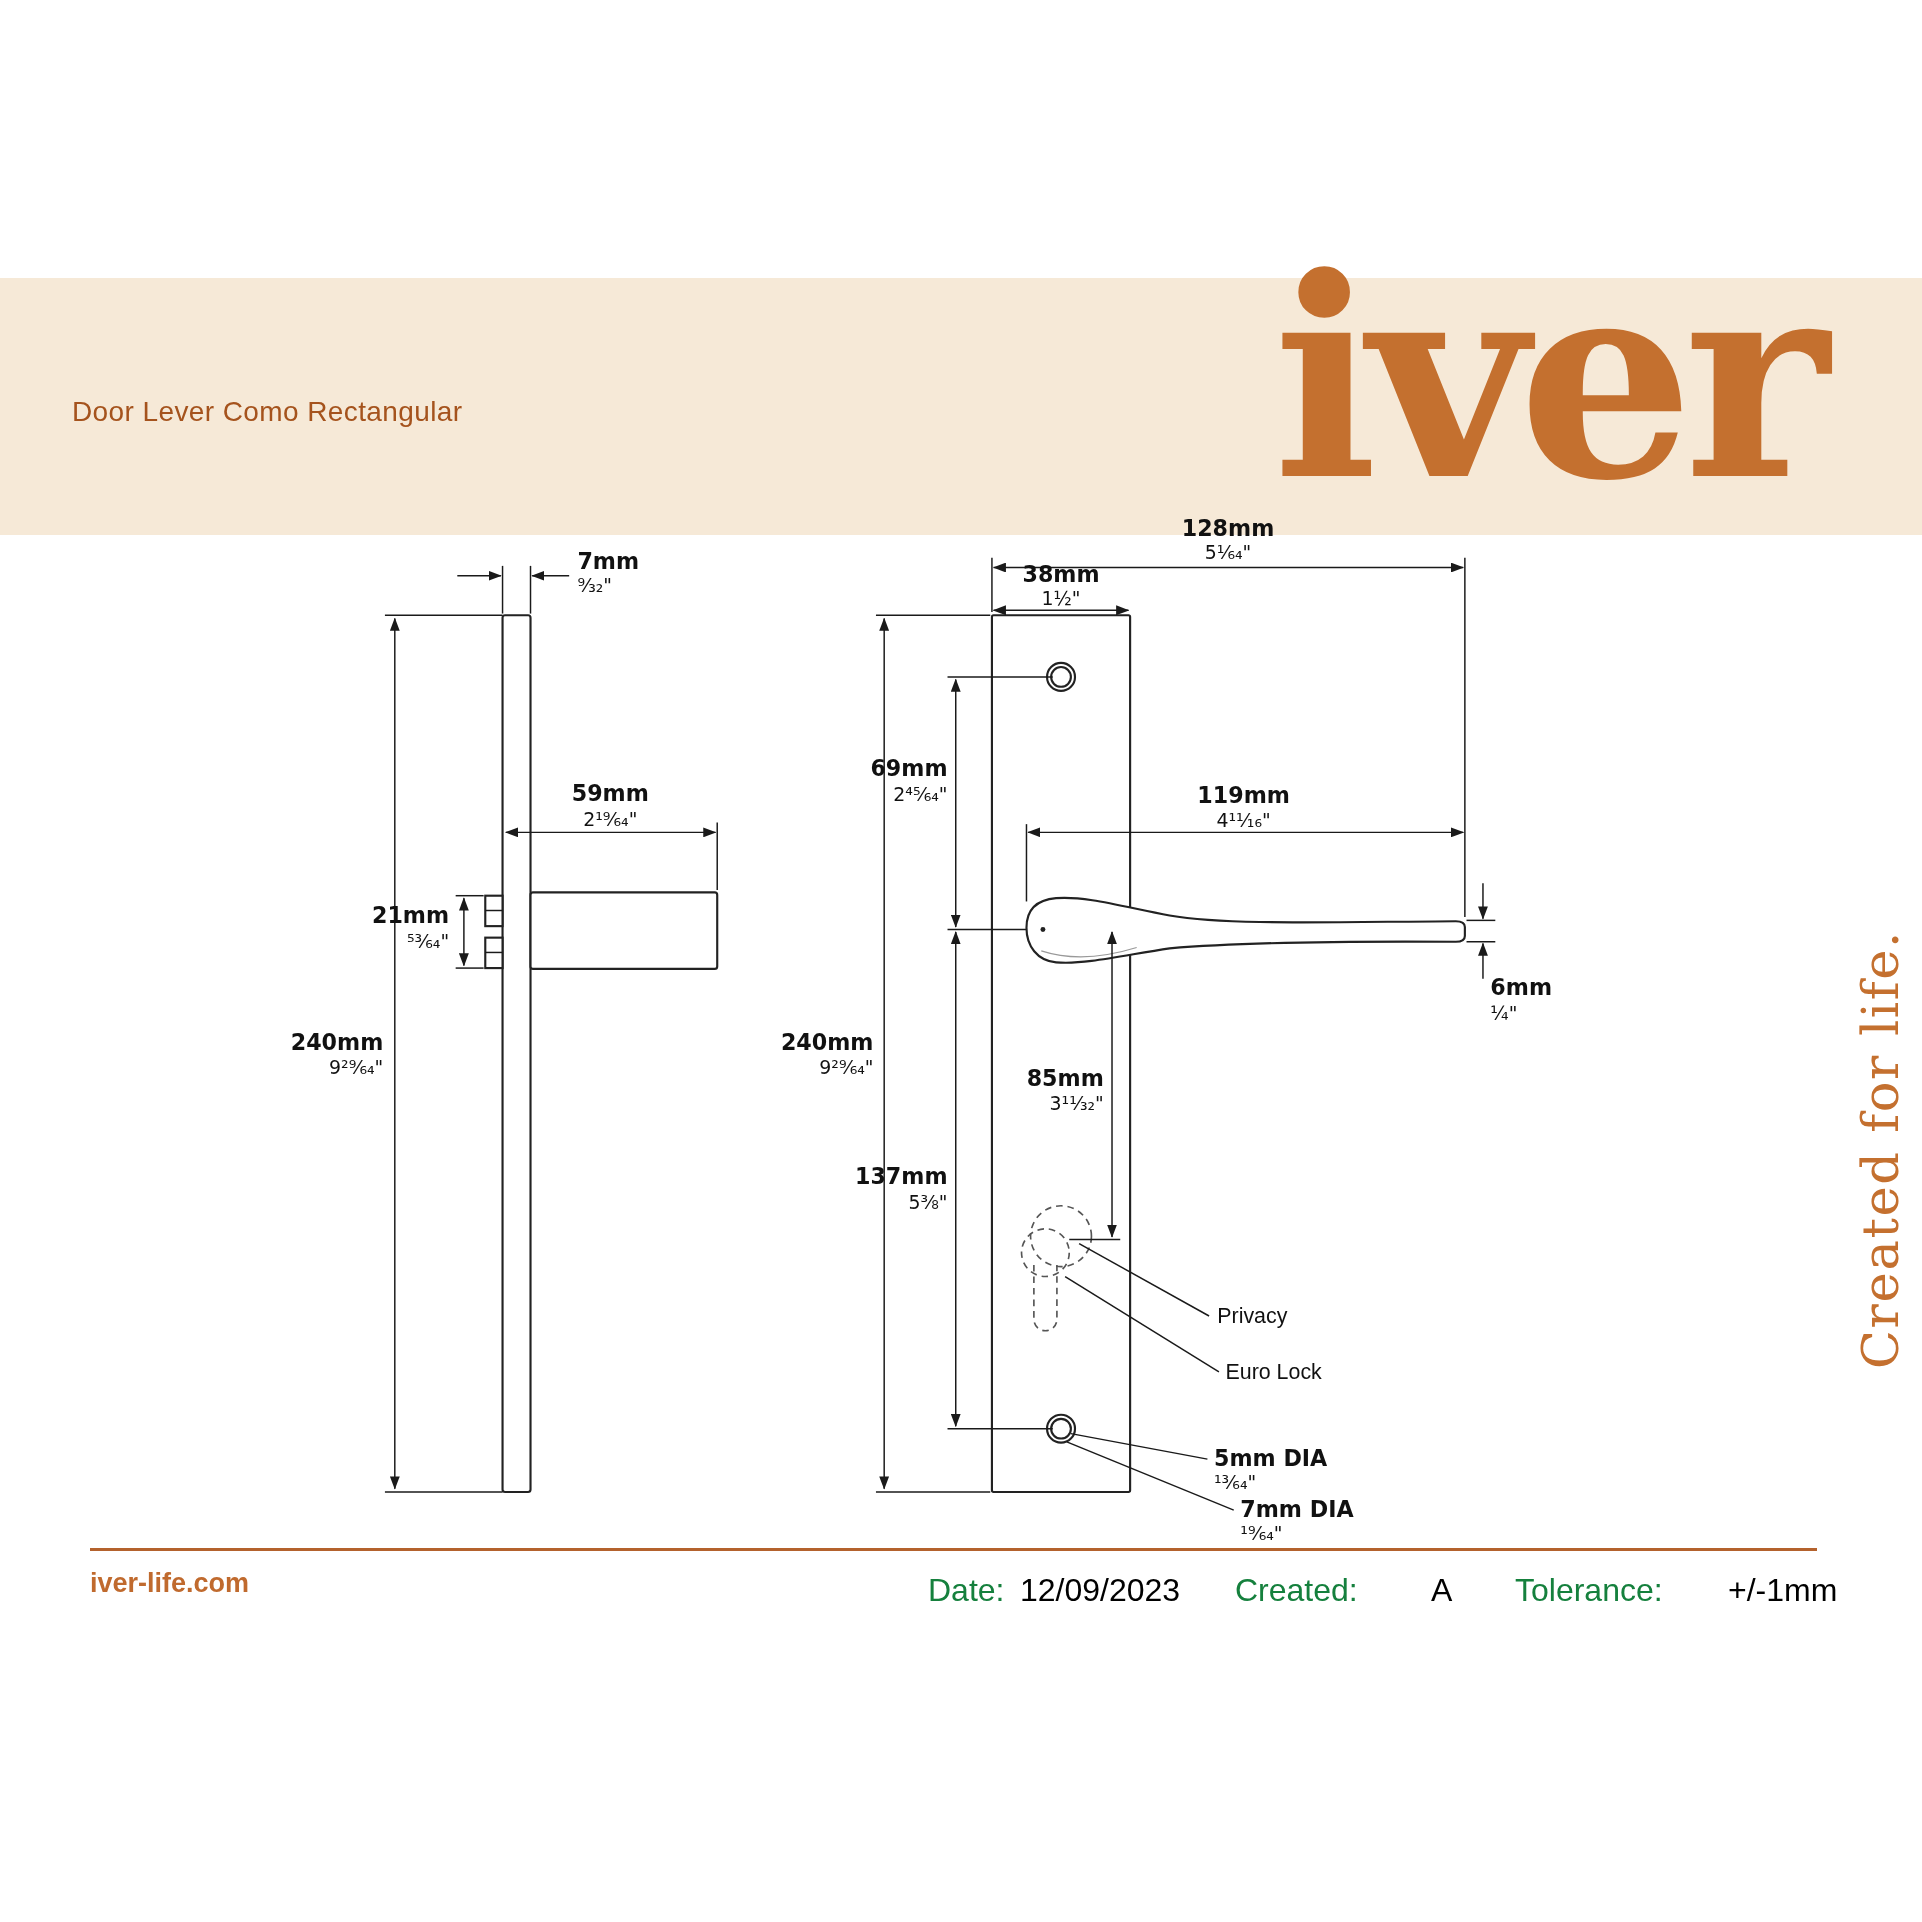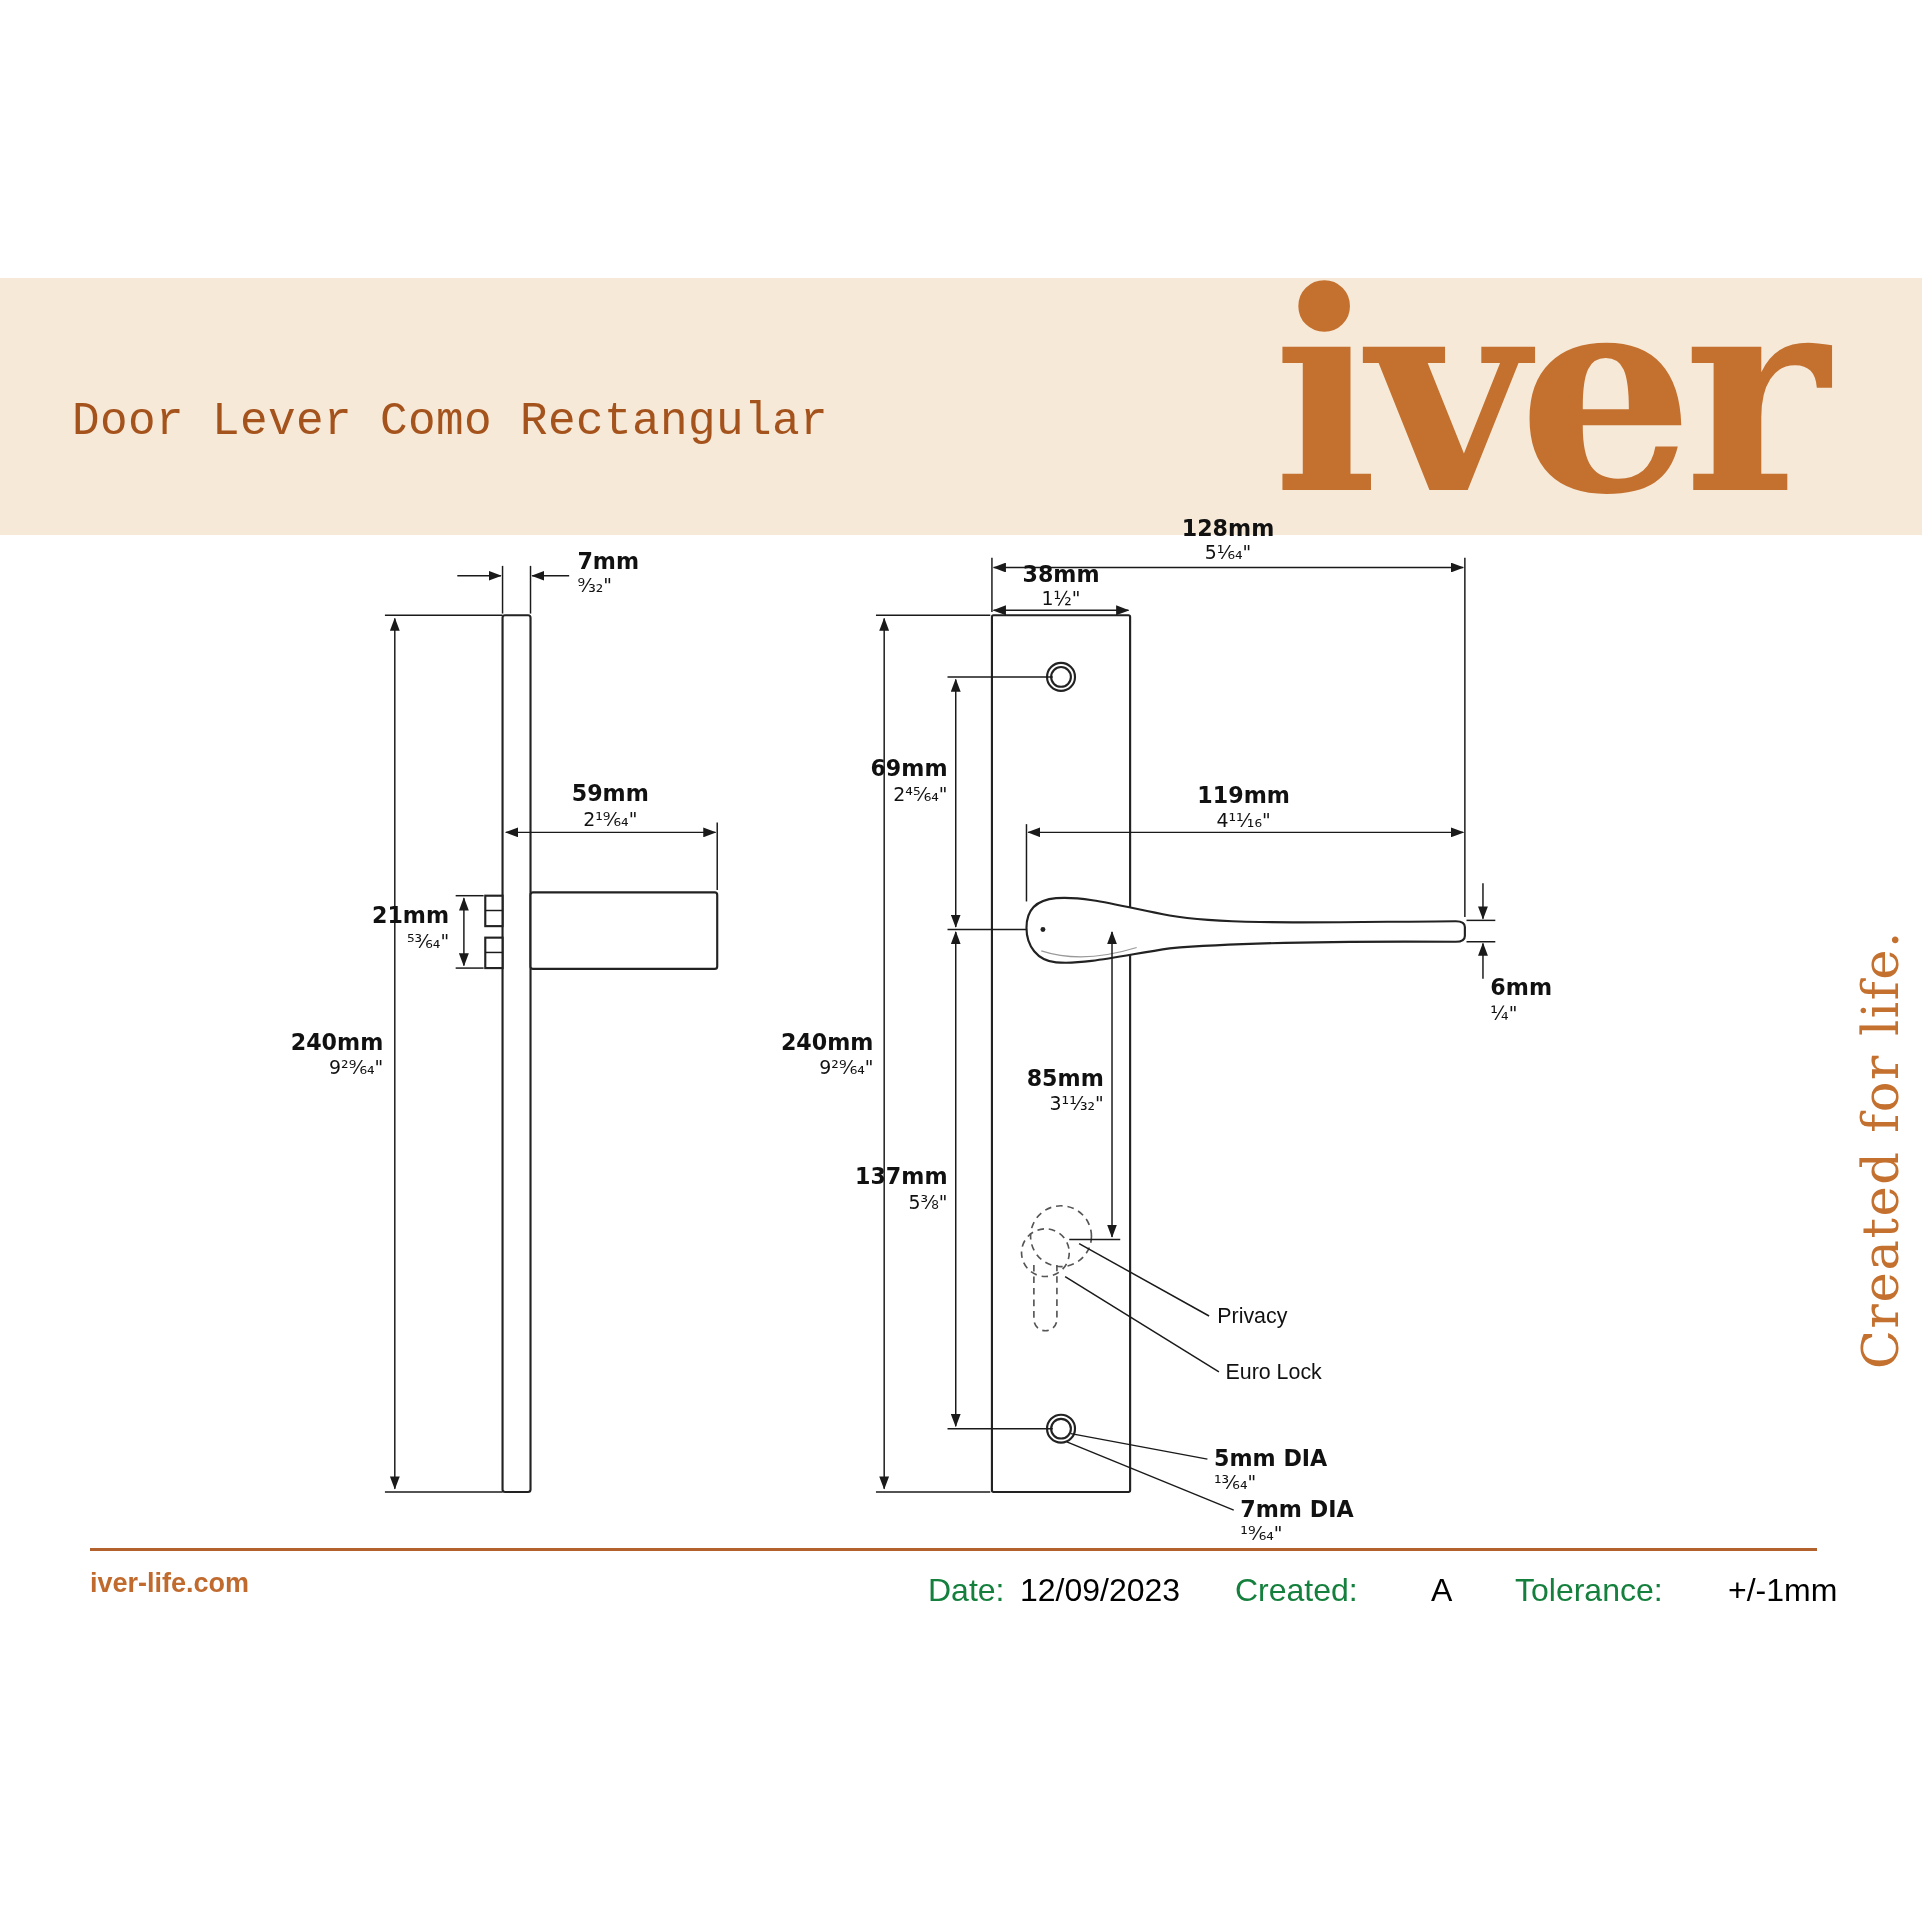--- a/index.html
+++ b/index.html
@@ -1,20 +1,20 @@
 <!DOCTYPE html>
 <html style="font-size:13px"><head>
 <meta charset="utf-8">
 <style>
   html,body{margin:0;padding:0;background:#ffffff;}
   body{width:1923px;height:1923px;position:relative;overflow:hidden;font-family:"Liberation Sans",sans-serif;}
 
   .band{position:absolute;left:0;top:278px;width:1923px;height:257px;background:#f6e9d7;}
-  .title{position:absolute;left:72px;top:396px;font-size:46px;color:#a5531d;letter-spacing:0.4px;font-family:Liberation Mono, monospace;}
-  .logo{position:absolute;left:1273px;top:262px;font-family:"DejaVu Serif",serif;font-weight:bold;
+  .title{position:absolute;left:72px;top:396px;font-size:28px;color:#a5531d;letter-spacing:0.4px;}
+  .logo{position:absolute;left:1273px;top:248px;font-family:"DejaVu Serif",serif;font-weight:bold;
         font-size:276px;line-height:.95;color:#c4702f;letter-spacing:-10px;}
   .tagline{position:absolute;right:13px;top:744px;height:625px;writing-mode:vertical-rl;
            transform:rotate(180deg);font-family:"DejaVu Serif",serif;font-size:51px;
            color:#c4702f;letter-spacing:1.6px;}
 
   .drawing{position:absolute;left:0;top:0;}
   .t-mm{font:bold 27px "DejaVu Sans",sans-serif;fill:#111;}
   .t-in{font:23px "DejaVu Sans",sans-serif;fill:#111;}
   .t-lbl{font:26px "Liberation Sans",sans-serif;fill:#111;}
   .ln{stroke:#1a1a1a;stroke-width:1.8;fill:none;}

